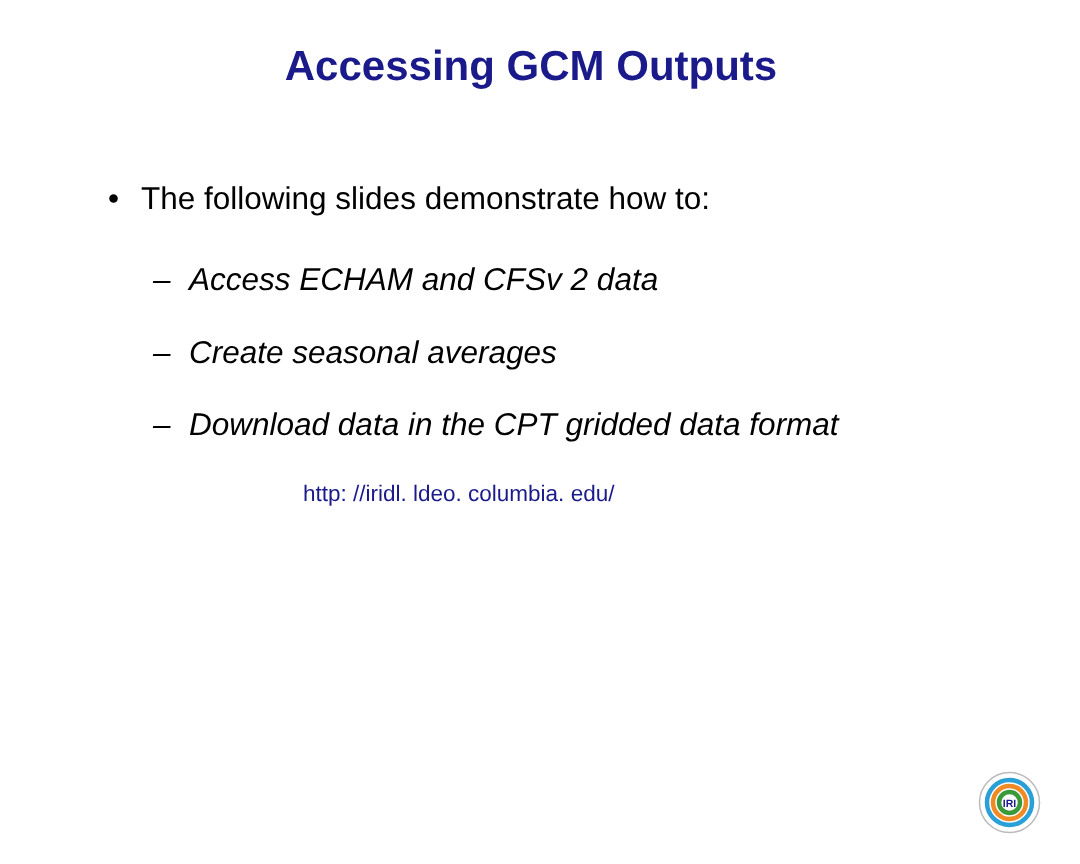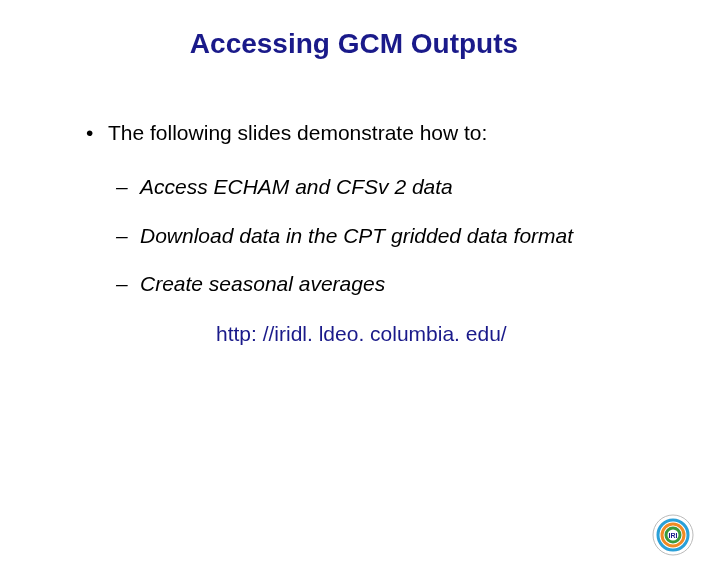--- a/index.html
+++ b/index.html
@@ -25,21 +25,21 @@
     left: 0;
     width: 708px;
     text-align: center;
     font-size: 28px;
     font-weight: bold;
     color: #1a1a8a;
   }
   .body {
     position: absolute;
     top: 120px;
-    left: 86px;
+    left: 72px;
     width: 600px;
     font-size: 21px;
     line-height: 1.25;
   }
   .bullet-l1 {
     position: relative;
     margin: 0 0 28px 0;
     padding-left: 22px;
   }
   .bullet-l1::before {
@@ -56,21 +56,21 @@
   }
   .bullet-l2::before {
     content: "–";
     position: absolute;
     left: 0;
     top: 0;
   }
   .url-line {
     margin: 24px 0 0 130px;
     color: #1a1a8a;
-    font-size: 21px;
+    font-size: 15px;
   }
   .logo {
     position: absolute;
     right: 26px;
     bottom: 20px;
     width: 42px;
     height: 42px;
   }
 </style>
 </head>
@@ -78,22 +78,22 @@
 
 <div class="slide">
 
   <div class="title">Accessing GCM Outputs</div>
 
   <div class="body">
 
     <div class="bullet-l1">The following slides demonstrate how to:</div>
 
     <div class="bullet-l2">Access ECHAM and CFSv 2 data</div>
+    <div class="bullet-l2">Create seasonal averages</div>
     <div class="bullet-l2">Download data in the CPT gridded data format</div>
-    <div class="bullet-l2">Create seasonal averages</div>
 
 
     <div class="url-line">http: //iridl. ldeo. columbia. edu/</div>
 
   </div>
 
   <div class="logo" title="IRI">
     <svg viewBox="0 0 42 42" width="42" height="42">
       <circle cx="21" cy="21" r="20" fill="none" stroke="#bbbbbb" stroke-width="1"></circle>
       <circle cx="21" cy="21" r="15" fill="none" stroke="#2aa0d8" stroke-width="3"></circle>

